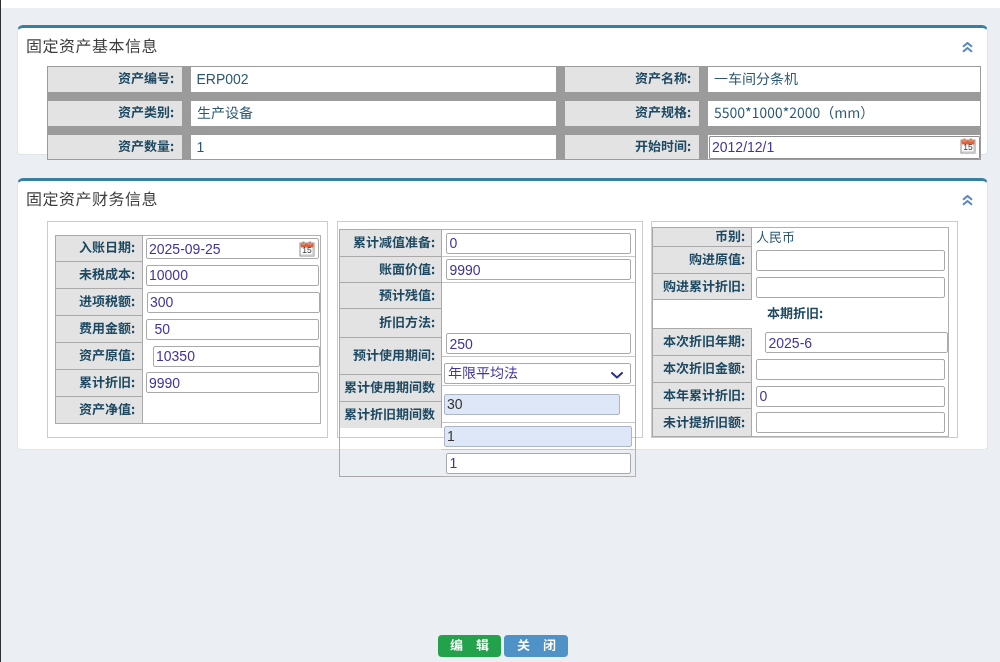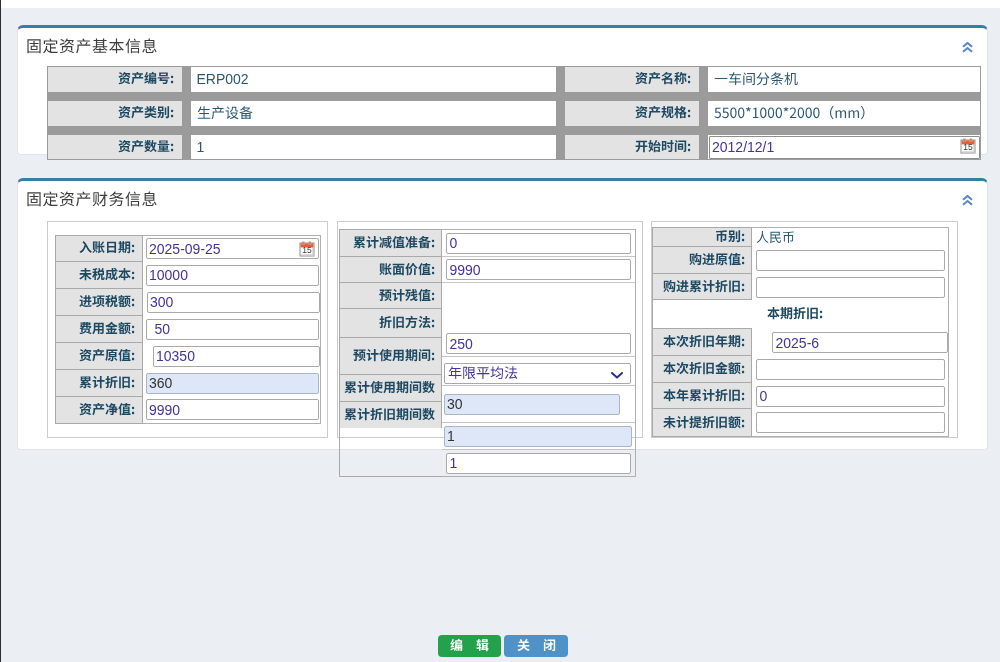--- a/index.html
+++ b/index.html
@@ -182,23 +182,20 @@
           </div>
           <div class="vcell" style="height:27px;padding-left:3px;justify-content:flex-end;">
             <div class="inp" style="width:173px;">300</div>
           </div>
           <div class="vcell" style="height:27px;padding-left:3px;">
             <div class="inp" style="width:173px;padding-left:8px;">50</div>
           </div>
           <div class="vcell" style="height:27px;padding-left:10px;">
             <div class="inp" style="width:173px;">10350</div>
           </div>
-          <div class="vcell" style="height:27px;padding-left:3px;">
-            <div class="inp ro" style="width:173px;">360</div>
-          </div>
           <div class="vcell" style="height:26px;padding-left:3px;">
             <div class="inp" style="width:173px;">9990</div>
           </div>
         </div>
       </div>
     </div>
     <div class="wrap" id="w2">
       <div class="fg" id="fm" style="left:1px;top:7px">
         <div class="lcol" style="width:103px">
           <div class="lcell" style="height:27px">
@@ -317,21 +314,21 @@
               </svg>
             </div>
           </div>
           <div class="vcell" style="height:27px;padding-left:4px;">
             <div class="inp" style="width:189px;"></div>
           </div>
           <div class="vcell" style="height:26px;padding-left:4px;">
             <div class="inp" style="width:189px;"></div>
           </div>
           <div class="vcell" style="height:29px;padding-left:4px;"></div>
-          <div class="vcell" style="height:27px;padding-left:20px;">
+          <div class="vcell" style="height:27px;padding-left:13px;">
             <div class="inp" style="width:189px;">2025-6</div>
           </div>
           <div class="vcell" style="height:27px;padding-left:4px;">
             <div class="inp" style="width:189px;"></div>
           </div>
           <div class="vcell" style="height:26px;padding-left:4px;">
             <div class="inp" style="width:189px;">0</div>
           </div>
           <div class="vcell" style="height:27px;padding-left:4px;">
             <div class="inp" style="width:189px;"></div>

